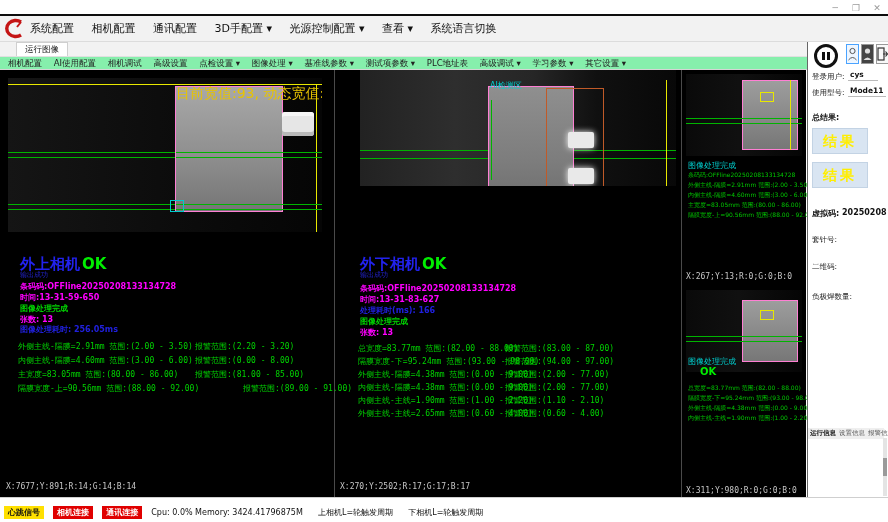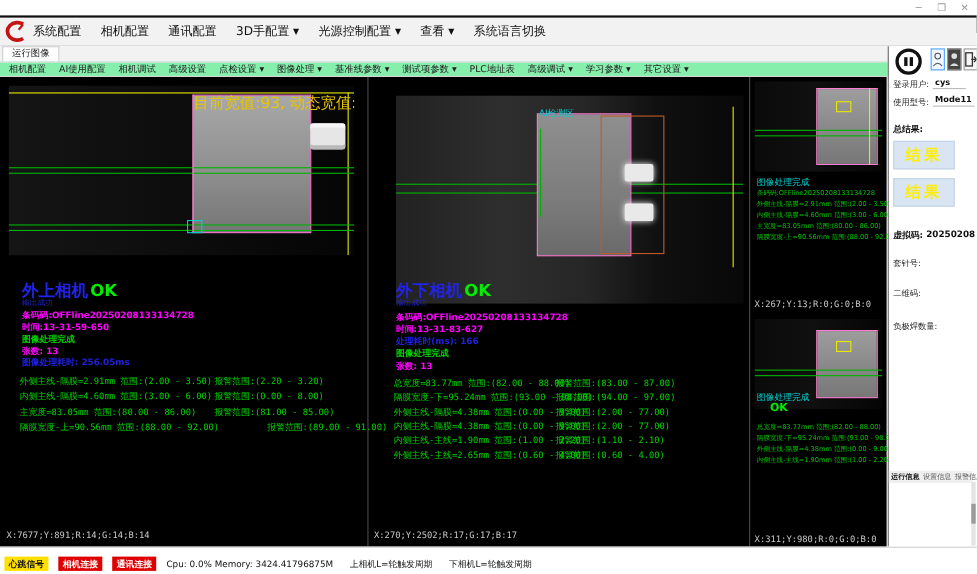--- a/index.html
+++ b/index.html
@@ -15,21 +15,21 @@
   .winbtns span { display:inline-block; width:18px; text-align:center; cursor:default; }
 
   
   .menubar { left:0; top:16px; width:888px; height:26px; background:#f2f2f2; border-bottom:1px solid #dcdcdc; }
   .logo { left:4px; top:18px; width:22px; height:22px; }
   .menu-items { left:30px; top:16px; height:26px; line-height:26px; font-size:11px; color:#111; }
   .menu-items span { margin-right:14px; cursor:default; }
 
   
   .tabrow { left:0; top:42px; width:888px; height:14px; background:#f2f2f2; }
-  .tab { left:2px; top:42px; height:14px; padding:0 8px; background:#fff; border:1px solid #cfcfcf;
+  .tab { left:16px; top:42px; height:14px; padding:0 8px; background:#fff; border:1px solid #cfcfcf;
     border-bottom:none; font-size:8.5px; line-height:13px; color:#222; }
 
   
   .toolbar { left:0; top:56px; width:810px; height:14px; background:#86efac; border-top:1px solid #e0e0e0;
     border-bottom:1px solid #d5d5d5; font-size:8.5px; color:#222; line-height:13px; padding-left:8px; }
   .toolbar span { margin-right:9px; cursor:default; }
 
   
   .mainblack { left:0; top:70px; width:806px; height:427px; background:#000; }
   .vdiv { background:#4a4a4a; width:1px; }
@@ -41,22 +41,22 @@
   .connectorL { position:absolute; left:274px; top:34px; width:32px; height:24px; background:#e6e6e6;
     border-radius:3px; box-shadow:inset 0 -4px 0 #b9b9b9, inset 0 4px 0 #f6f6f6; }
   .yline-h { position:absolute; height:1px; background:#e8e800; }
   .gline-h { position:absolute; height:1px; background:#00b400; }
   .yline-v { position:absolute; width:1px; background:#e8e800; }
   .pline-v { position:absolute; width:1px; background:#ff7fd4; }
   .cyanbox { position:absolute; border:1px solid #00cccc; }
   .overlayY { position:absolute; color:#e8c400; font-size:14px; white-space:nowrap; }
   .overlayC { position:absolute; color:#00d0d0; font-size:8px; white-space:nowrap; }
 
-  .photoM { left:360px; top:70px; width:316px; height:189px;
-    background:linear-gradient(90deg,#222 0%,#2e2e2e 30%,#262626 55%,#101010 75%,#080808 100%); overflow:hidden;margin-top:17px; }
+  .photoM { left:360px; top:70px; width:316px; height:116px;
+    background:linear-gradient(90deg,#222 0%,#2e2e2e 30%,#262626 55%,#101010 75%,#080808 100%); overflow:hidden; }
   .productM { position:absolute; left:128px; top:16px; width:86px; height:130px;
     background:linear-gradient(180deg,#8f8f8f 0%,#7c7c7c 60%,#6a6a6a 100%); border:1px solid #ff7fd4; }
   .orangebox { position:absolute; left:186px; top:18px; width:58px; height:126px; border:1px solid #c05a28; }
   .blob { position:absolute; width:26px; height:16px; background:#e9e9e9; border-radius:2px; box-shadow:0 0 6px #fff; }
 
   .photoR { width:116px; height:82px; background:linear-gradient(90deg,#0a0a0a 0%,#101010 45%,#050505 100%); overflow:hidden; position:absolute; }
   .productR { position:absolute; left:56px; top:6px; width:56px; height:70px;
     background:linear-gradient(180deg,#9d9d9d,#777); border:1px solid #ff7fd4; }
   .ybox { position:absolute; border:1px solid #e8e800; }
 

